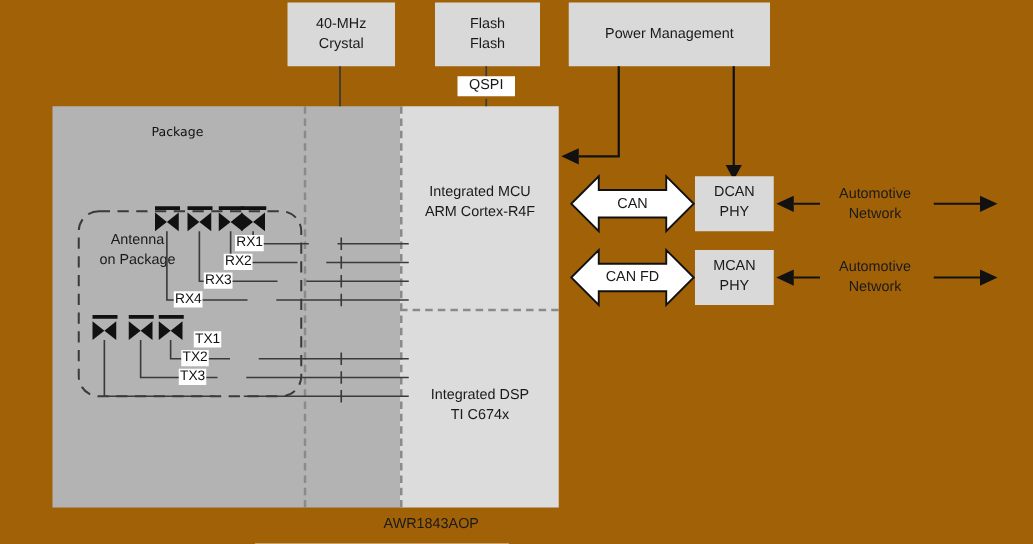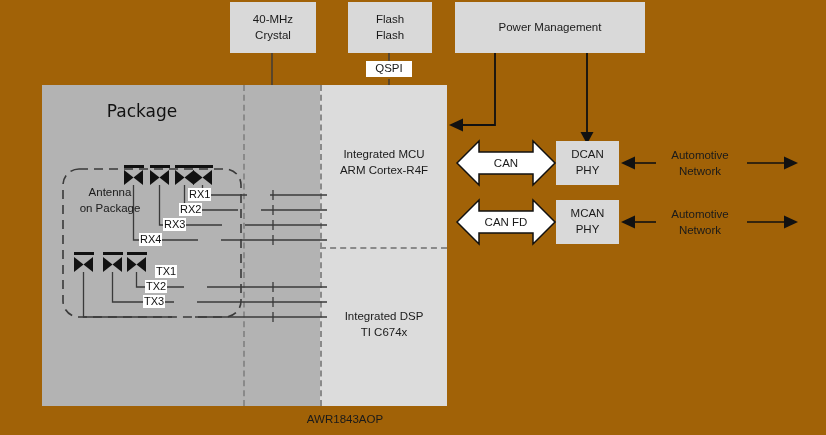--- a/index.html
+++ b/index.html
@@ -36,21 +36,21 @@
   }
   .lbl {
     color: #1a1a1a;
     font-size: 11.5px;
     line-height: 1.35;
     text-align: center;
     white-space: nowrap;
   }
   .lbl-pkg {
     font-family: "DejaVu Sans", sans-serif;
-    font-size: 17px;
+    font-size: 10px;
     color: #111;
   }
   .pin-lbl {
     background: #ffffff;
     color: #111;
     font-size: 11px;
     line-height: 13px;
     padding: 0 1px;
     text-align: center;
     white-space: nowrap;
@@ -75,21 +75,21 @@
     </div>
   </div>
 
   <div class="abs blk" style="left:348px; top:2px; width:84px; height:51px;">
     <div>
       <div>Flash</div>
       <div>Flash</div>
     </div>
   </div>
 
-  <div class="abs blk" style="left:455px; top:2px; width:190px; height:51px;">
+  <div class="abs blk" style="left:455px; top:2px; width:161px; height:51px;">
     <div>Power Management</div>
   </div>
 
   <div class="abs pkg-dark" style="left:42px; top:85px; width:278px; height:321px;"></div>
 
   <div class="abs pkg-light" style="left:320px; top:85px; width:127px; height:321px;"></div>
 
   <div class="abs dash-v" style="left:243px; top:85px; height:321px;"></div>
   <div class="abs dash-v" style="left:320px; top:85px; height:321px;"></div>
   <div class="abs dash-h" style="left:320px; top:247px; width:127px;"></div>

